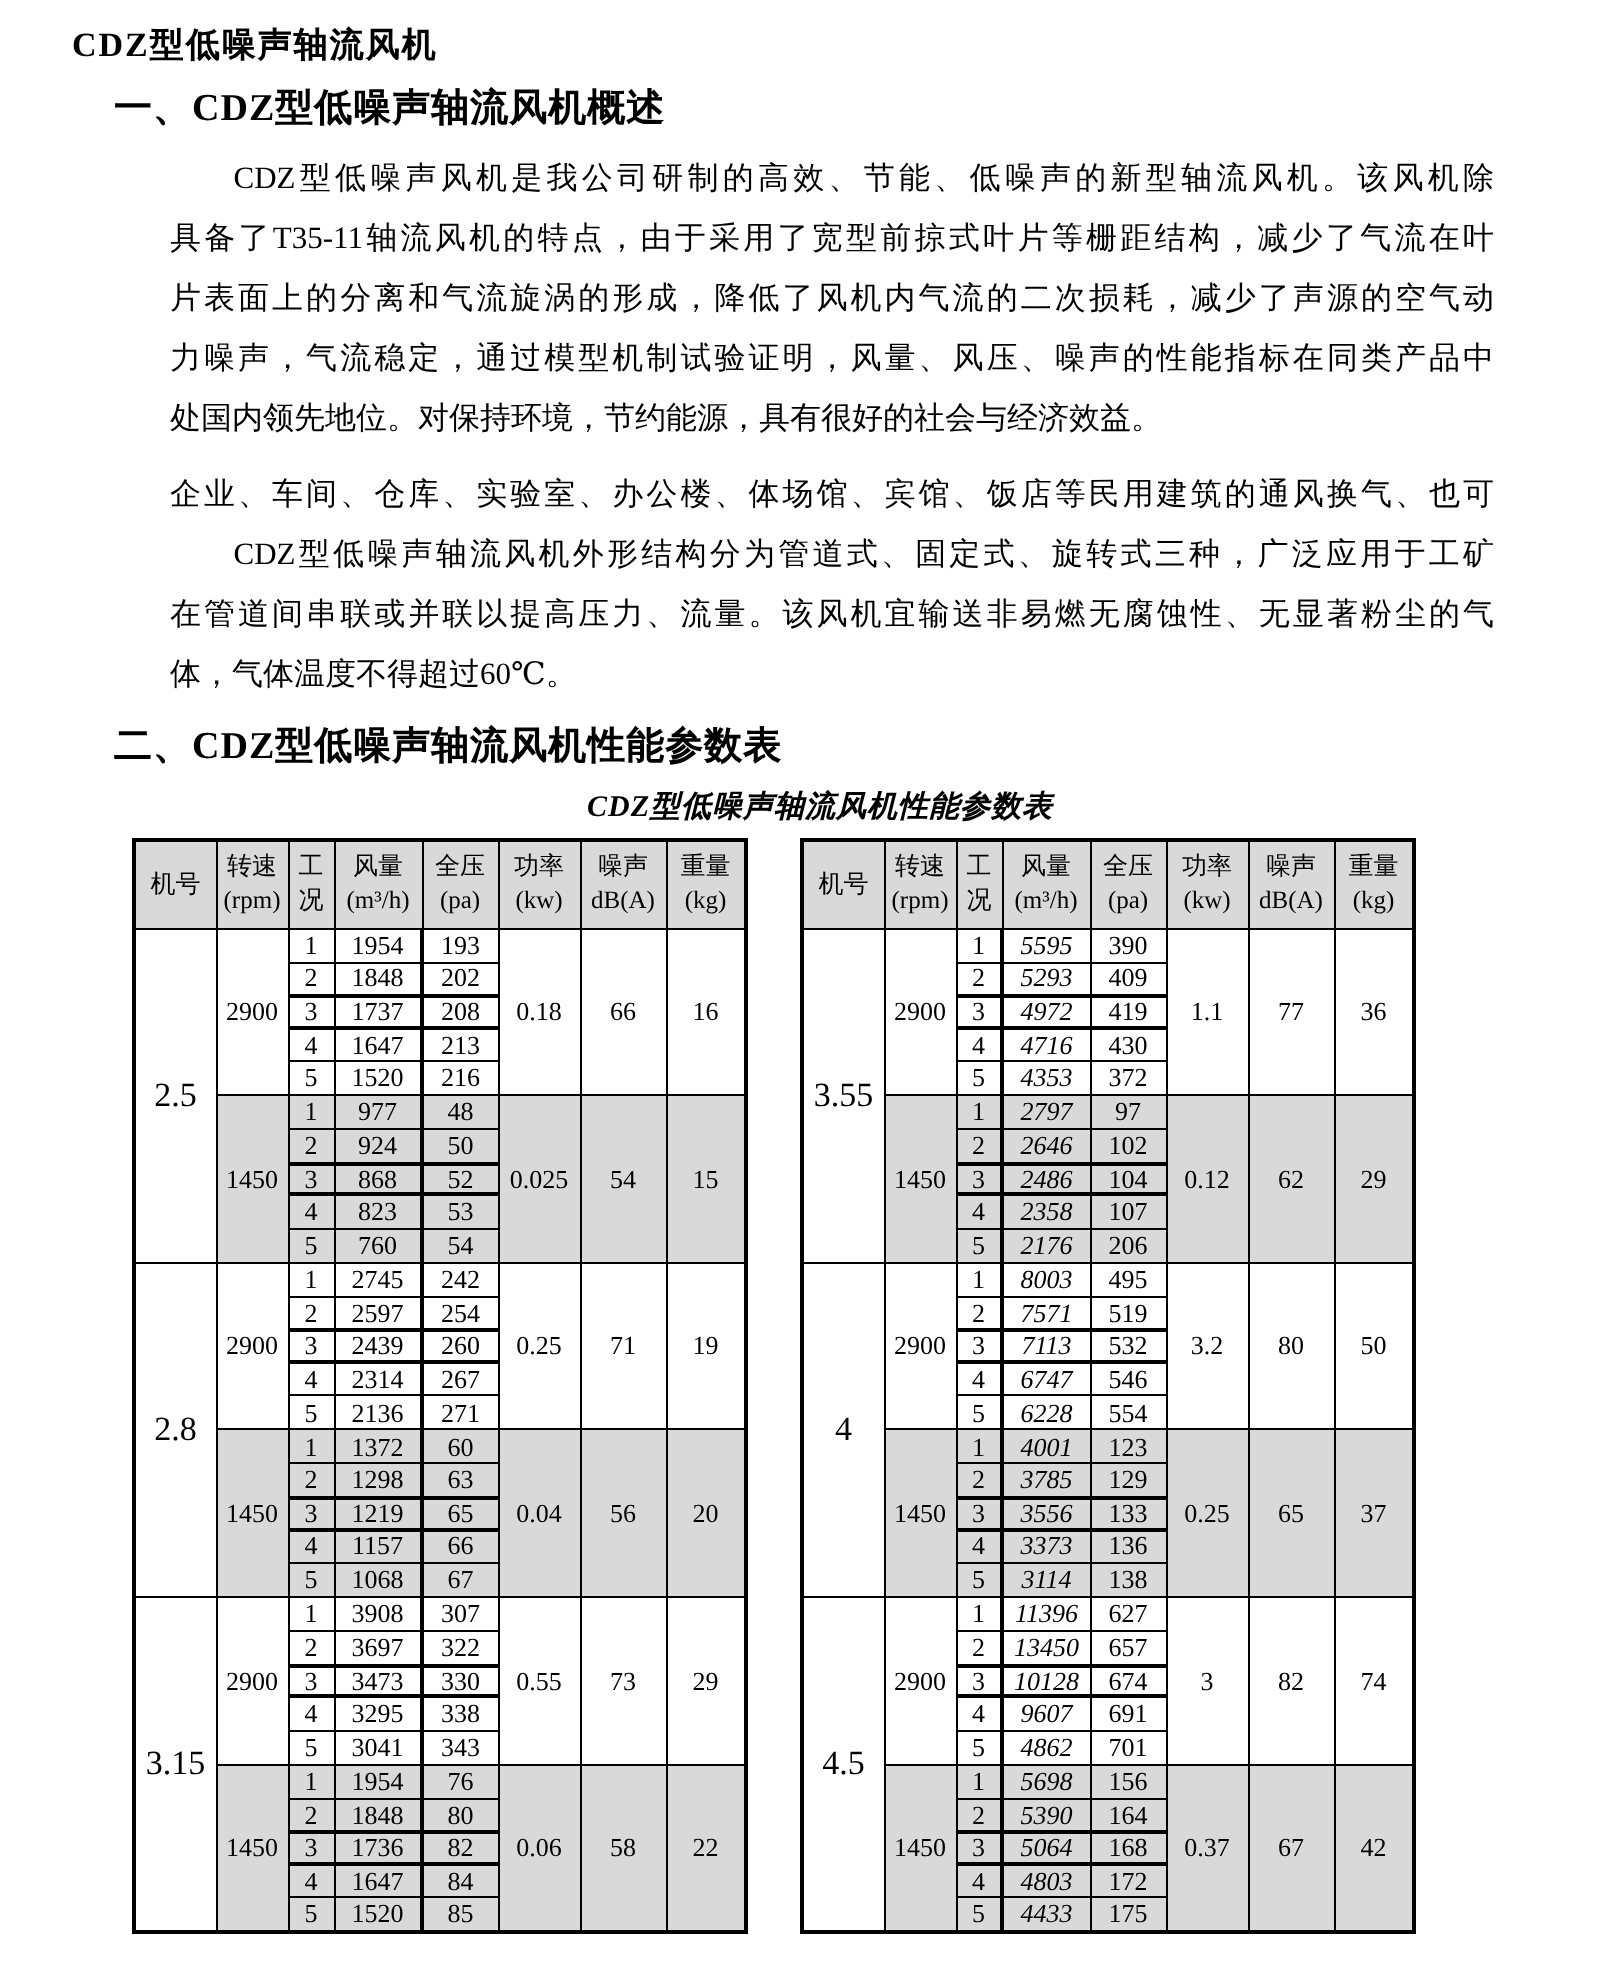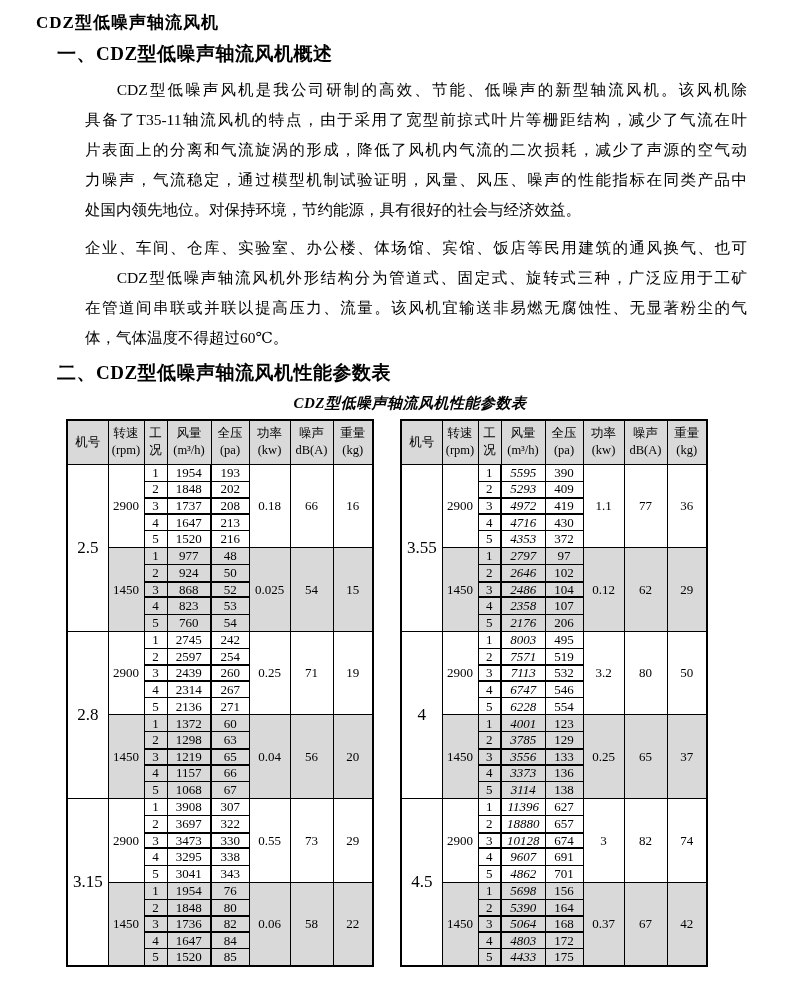--- a/index.html
+++ b/index.html
@@ -490,21 +490,21 @@
             <td class="" rowspan="5">2900</td>
             <td class="cond">1</td>
             <td class="flow">11396</td>
             <td class="press">627</td>
             <td class="" rowspan="5">3</td>
             <td class="" rowspan="5">82</td>
             <td class="" rowspan="5">74</td>
           </tr>
           <tr>
             <td class="cond">2</td>
-            <td class="flow">18880</td>
+            <td class="flow">13450</td>
             <td class="press">657</td>
           </tr>
           <tr class="r3">
             <td class="cond row3">3</td>
             <td class="flow row3">10128</td>
             <td class="press row3">674</td>
           </tr>
           <tr>
             <td class="cond">4</td>
             <td class="flow">9607</td>

